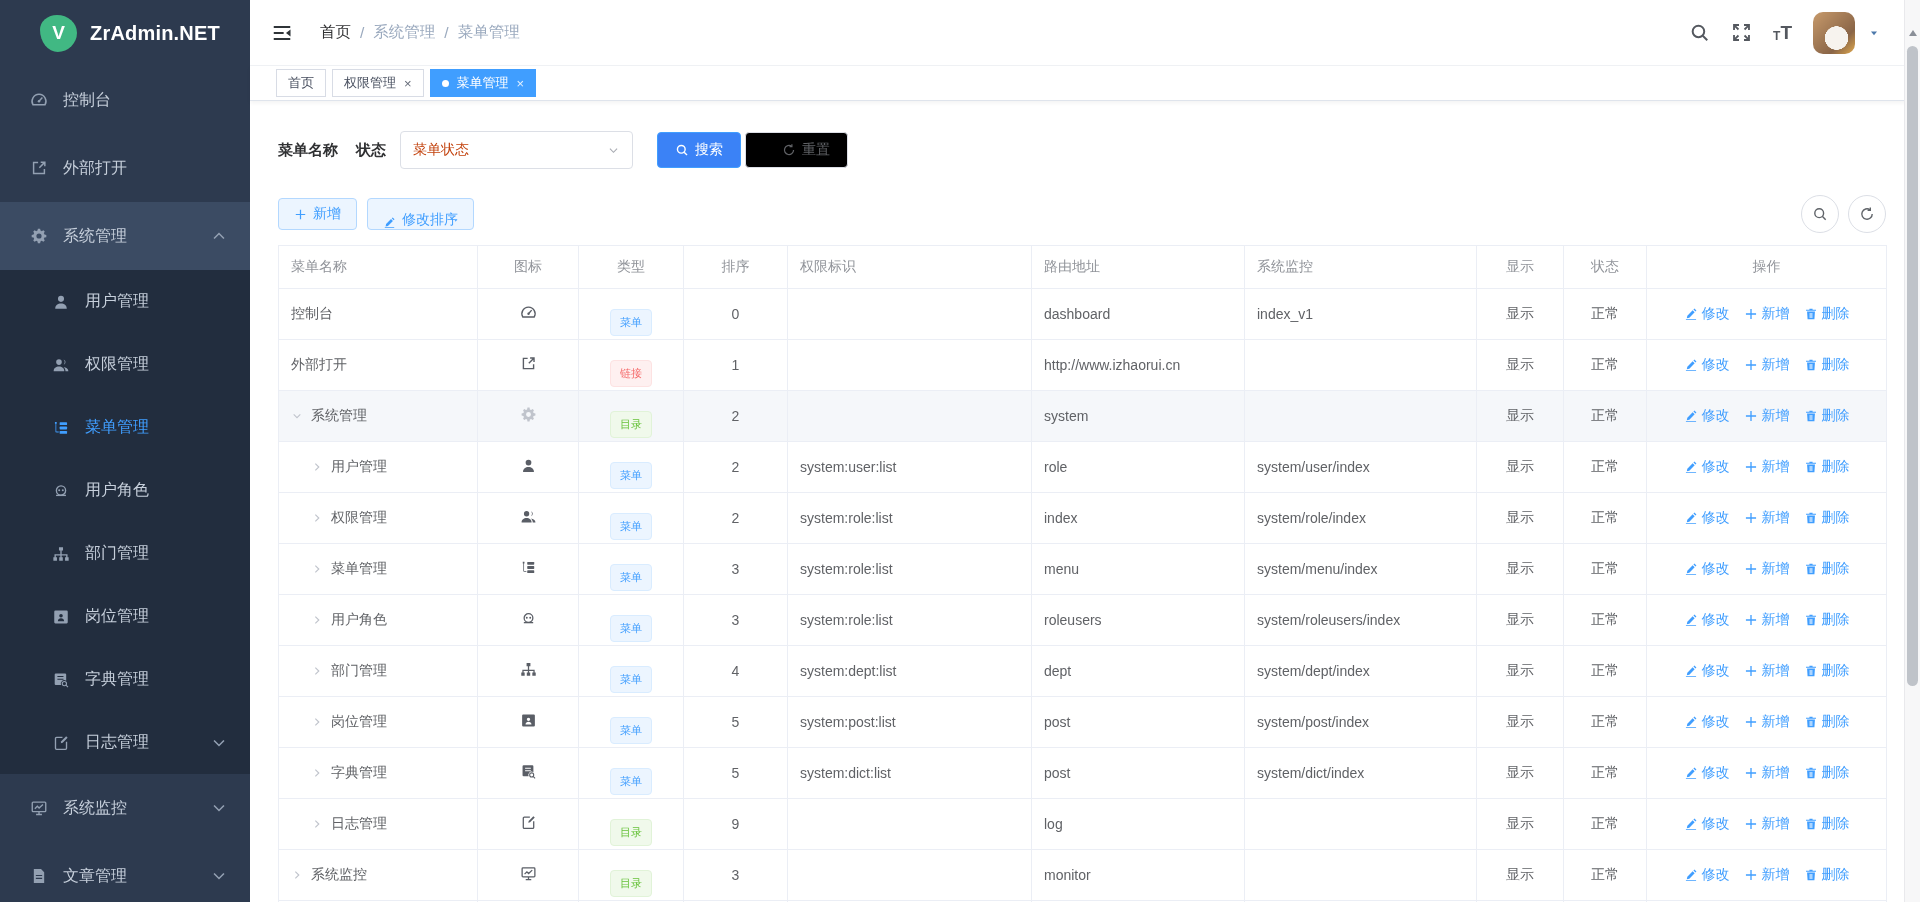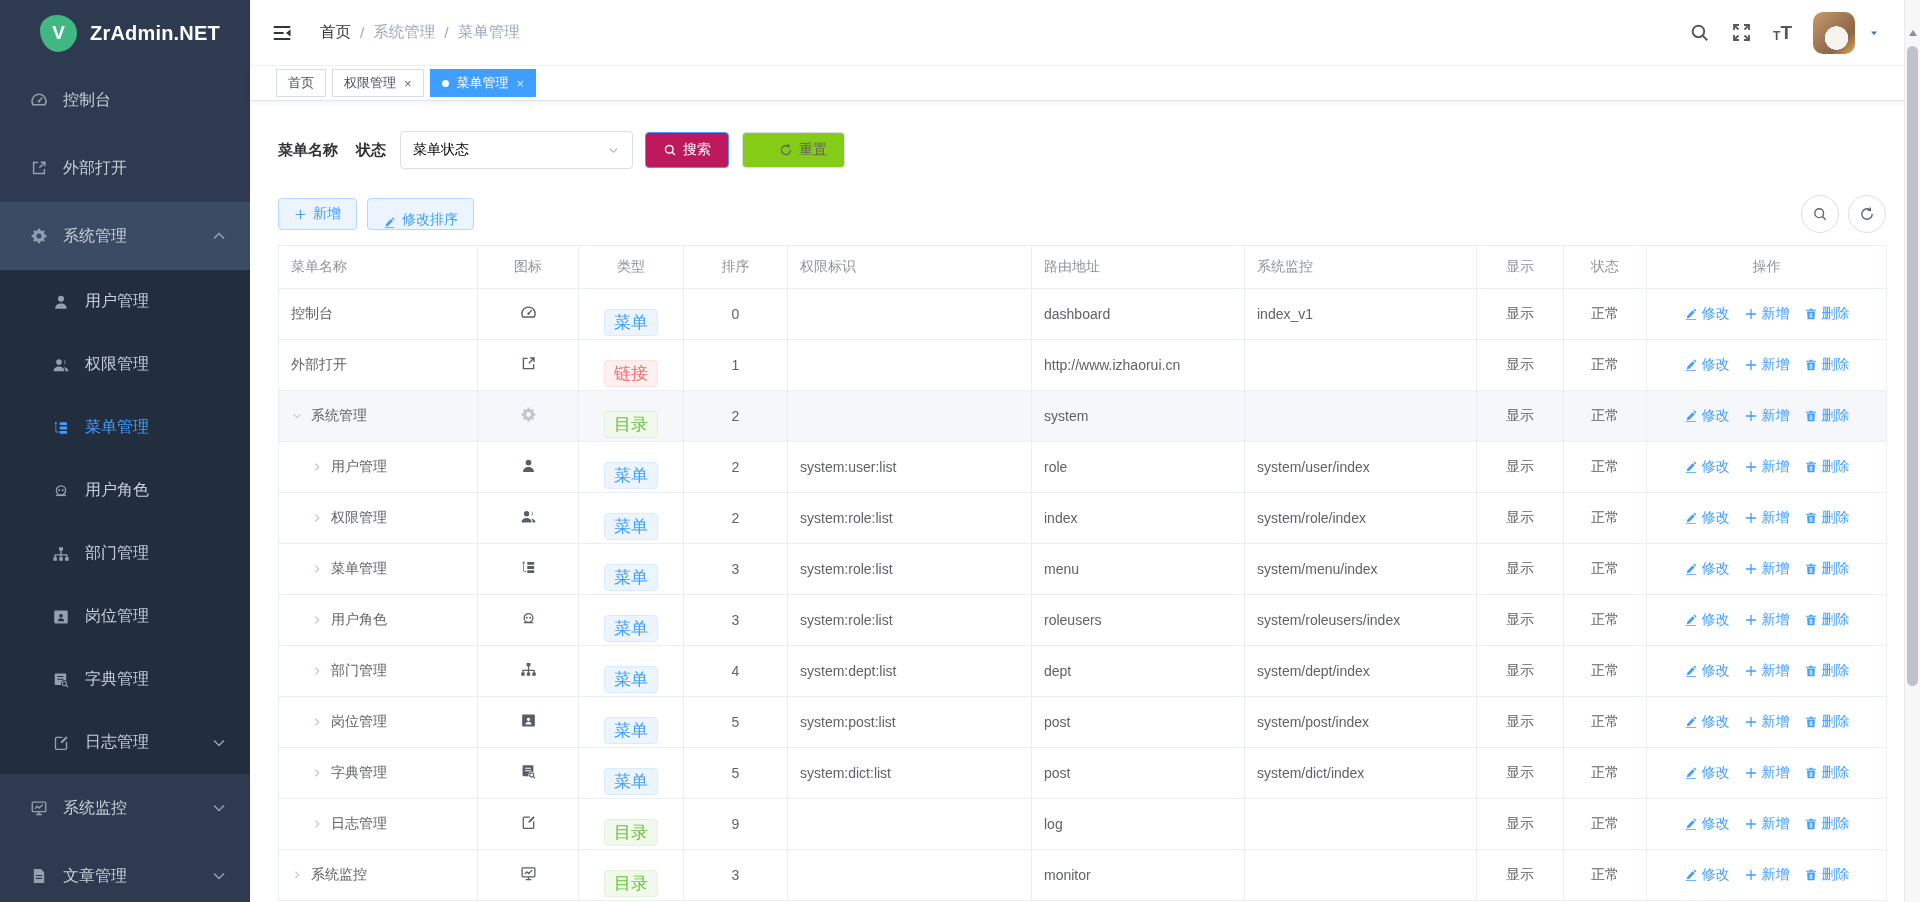--- a/index.html
+++ b/index.html
@@ -50,28 +50,28 @@
 
   .content { padding: 0 34px 0 28px; }
 
   .filterbar { margin-top: 30px; display: flex; align-items: center; }
   .f-label { font-size: 15px; font-weight: 700; color: #303133; }
   .f-input { width: 242px; height: 38px; border: 1px solid #dcdfe6; border-radius: 4px; margin-left: 14px;
     padding: 0 12px; font-size: 14px; color: #606266; outline: none; font-family: inherit; }
   .f-input::placeholder { color: #a8abb2; }
   .f-select { width: 233px; height: 38px; border: 1px solid #dcdfe6; border-radius: 4px; margin-left: 14px;
     display: flex; align-items: center; justify-content: space-between; padding: 0 12px; cursor: pointer; }
-  .f-select .ph { font-size: 14px; color: #000000; }
+  .f-select .ph { font-size: 14px; color: #c2410c; }
   .f-select .ic { width: 13px; height: 13px; color: #a8abb2; }
   .f-label.second { margin-left: 18px; }
   .btn { height: 36px; border-radius: 4px; font-size: 14px; display: inline-flex; align-items: center; gap: 6px;
     padding: 0 17px; cursor: pointer; border: 1px solid transparent; font-family: inherit; }
   .btn .ic { width: 14px; height: 14px; }
-  .btn-primary { background: #be185d; border-color: #409eff; color: #fff; margin-left: 12px; }
-  .btn-default { background: #84cc16; border-color: #dcdfe6; color: #606266; margin-left: 13px; padding-left: 36px; }
+  .btn-primary { background: #3b82f6; border-color: #409eff; color: #fff; margin-left: 24px; }
+  .btn-default { background: #000000; border-color: #dcdfe6; color: #606266; margin-left: 4px; padding-left: 36px; }
 
   .toolbar { margin-top: 26px; display: flex; align-items: center; }
   .btn-plain { height: 32px; padding: 0 15px; background: #ecf5ff; border: 1px solid #b3d8ff; border-radius: 4px;
     color: #409eff; font-size: 14px; display: inline-flex; align-items: center; gap: 6px; cursor: pointer; font-family: inherit; }
   .btn-plain + .btn-plain { margin-left: 10px; align-items: flex-end; }
   .btn-plain .ic { width: 13px; height: 13px; }
   .toolbar-right { margin-left: auto; display: flex; gap: 9px; }
   .circle-btn { width: 38px; height: 38px; border: 1px solid #dcdfe6; border-radius: 50%; background: #fff;
     color: #5f6368; display: flex; align-items: center; justify-content: center; cursor: pointer; }
   .circle-btn .ic { width: 16px; height: 16px; }
@@ -82,21 +82,21 @@
   th { height: 43px; color: #909399; font-weight: 400; }
   .al { text-align: left; } .ac { text-align: center; }
   tr.hl td { background: #f5f7fa; }
   .tree { display: flex; align-items: center; }
   .tree.lv1 { padding-left: 20px; }
   .tarr { width: 20px; color: #c0c4cc; display: inline-flex; align-items: center; cursor: pointer; flex: none; }
   .tarr .ic { width: 12px; height: 12px; }
   .tic { display: inline-flex; }
   .tic .ic { width: 17px; height: 17px; color: #5a5e66; }
   .tic.muted .ic { color: #c0c4cc; }
-  .tag { display: inline-block; padding: 0 9px; height: 27px; line-height: 25px; border: 1px solid; border-radius: 4px; font-size: 17px; margin-top: 16px; }
+  .tag { display: inline-block; padding: 0 9px; height: 27px; line-height: 25px; border: 1px solid; border-radius: 4px; font-size: 11px; margin-top: 16px; }
   .tag.blue  { color: #409eff; background: #ecf5ff; border-color: #d9ecff; }
   .tag.red   { color: #f56c6c; background: #fef0f0; border-color: #fde2e2; }
   .tag.green { color: #67c23a; background: #f0f9eb; border-color: #e1f3d8; }
   .ops a { color: #409eff; display: inline-flex; align-items: center; gap: 4px; margin: 0 7px; text-decoration: none; cursor: pointer; }
   .ops .ic { width: 14px; height: 14px; }
   tr.partial td { height: 50px; background: #fff; }
 
   
   .scrollbar { position: absolute; right: 0; top: 0; width: 16px; height: 100%; background: #f7f7f8; border-left: 1px solid #e9e9ec; }
   .sb-arrow { position: absolute; top: 30px; left: 4px; width: 0; height: 0;

